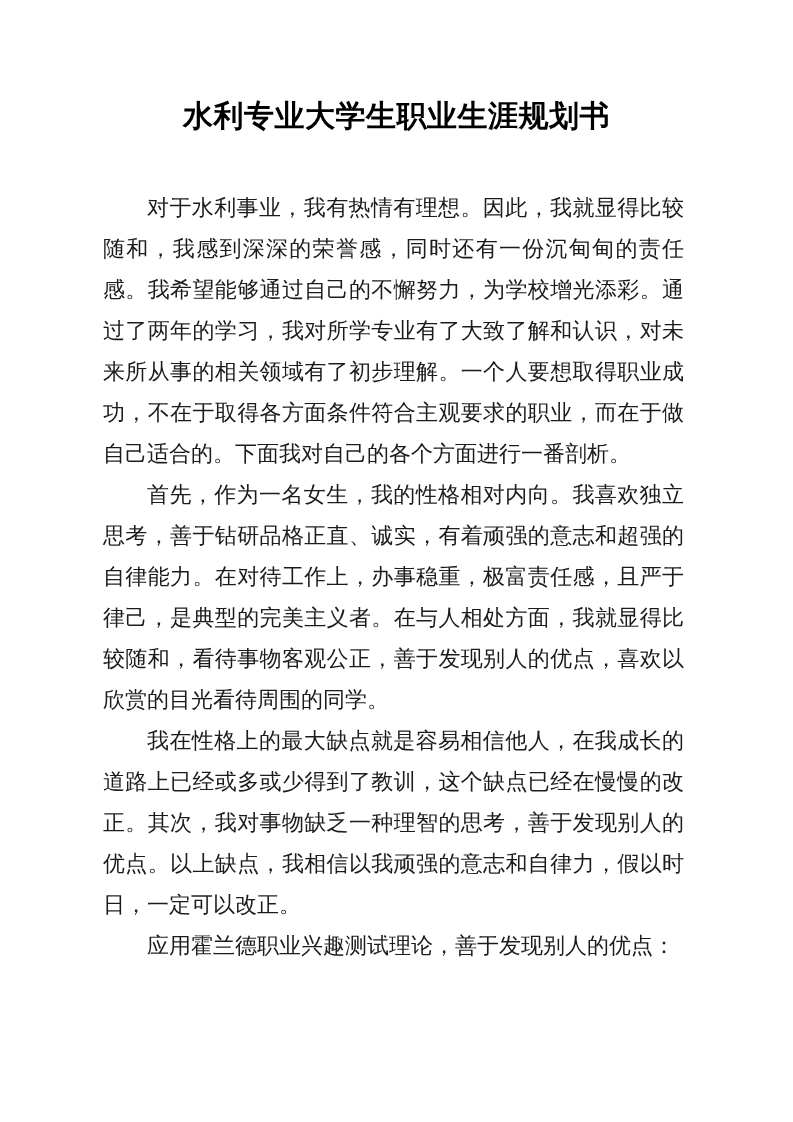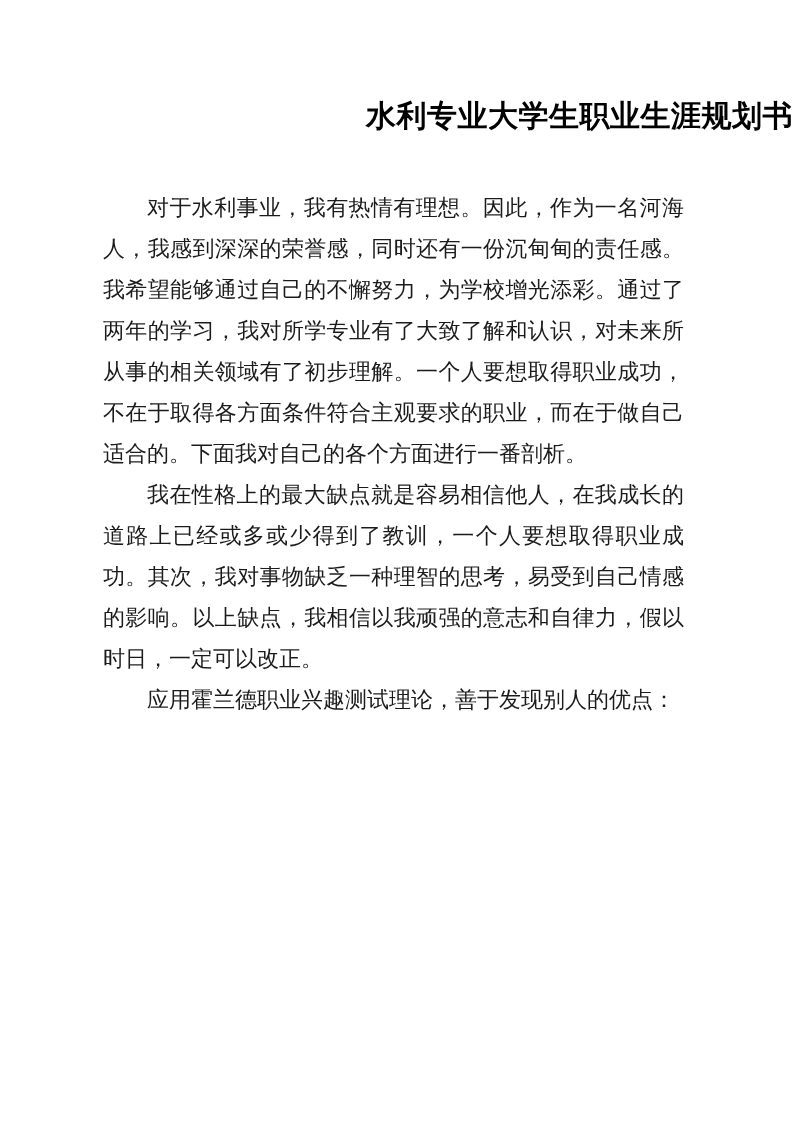--- a/index.html
+++ b/index.html
@@ -11,21 +11,21 @@
     position: relative;
     width: 793px;
     height: 1122px;
     background: #ffffff;
     overflow: hidden;
     box-sizing: border-box;
   }
   .doc-title {
     margin: 0;
     padding-top: 97px;
-    text-align: right;
+    text-align: center;
     font-family: "Liberation Sans", sans-serif;
     font-weight: 700;
     font-size: 30px;
     line-height: 38px;
     color: #000000;
     letter-spacing: 0.5px;
   }
   .doc-body {
     width: 581px;
     margin: 52px 0 0 103px;
@@ -41,17 +41,18 @@
     text-indent: 2em;
     word-break: break-all;
   }
 </style>
 </head>
 <body>
 
 <div class="page">
   <h1 class="doc-title">水利专业大学生职业生涯规划书</h1>
   <div class="doc-body">
-    <p>对于水利事业，我有热情有理想。因此，作为一名河海人，我感到深深的荣誉感，同时还有一份沉甸甸的责任感。我希望能够通过自己的不懈努力，为学校增光添彩。通过了两年的学习，我对所学专业有了大致了解和认识，对未来所从事的相关领域有了初步理解。一个人要想取得职业成功，不在于取得各方面条件符合主观要求的职业，而在于做自己适合的。下面我对自己的各个方面进行一番剖析。</p>
-    <p>我在性格上的最大缺点就是容易相信他人，在我成长的道路上已经或多或少得到了教训，一个人要想取得职业成功。其次，我对事物缺乏一种理智的思考，易受到自己情感的影响。以上缺点，我相信以我顽强的意志和自律力，假以时日，一定可以改正。</p>
+    <p>对于水利事业，我有热情有理想。因此，我就显得比较随和，我感到深深的荣誉感，同时还有一份沉甸甸的责任感。我希望能够通过自己的不懈努力，为学校增光添彩。通过了两年的学习，我对所学专业有了大致了解和认识，对未来所从事的相关领域有了初步理解。一个人要想取得职业成功，不在于取得各方面条件符合主观要求的职业，而在于做自己适合的。下面我对自己的各个方面进行一番剖析。</p>
+    <p>首先，作为一名女生，我的性格相对内向。我喜欢独立思考，善于钻研品格正直、诚实，有着顽强的意志和超强的自律能力。在对待工作上，办事稳重，极富责任感，且严于律己，是典型的完美主义者。在与人相处方面，我就显得比较随和，看待事物客观公正，善于发现别人的优点，喜欢以欣赏的目光看待周围的同学。</p>
+    <p>我在性格上的最大缺点就是容易相信他人，在我成长的道路上已经或多或少得到了教训，这个缺点已经在慢慢的改正。其次，我对事物缺乏一种理智的思考，善于发现别人的优点。以上缺点，我相信以我顽强的意志和自律力，假以时日，一定可以改正。</p>
     <p>应用霍兰德职业兴趣测试理论，善于发现别人的优点：</p>
   </div>
 </div>
 
 </body></html>

